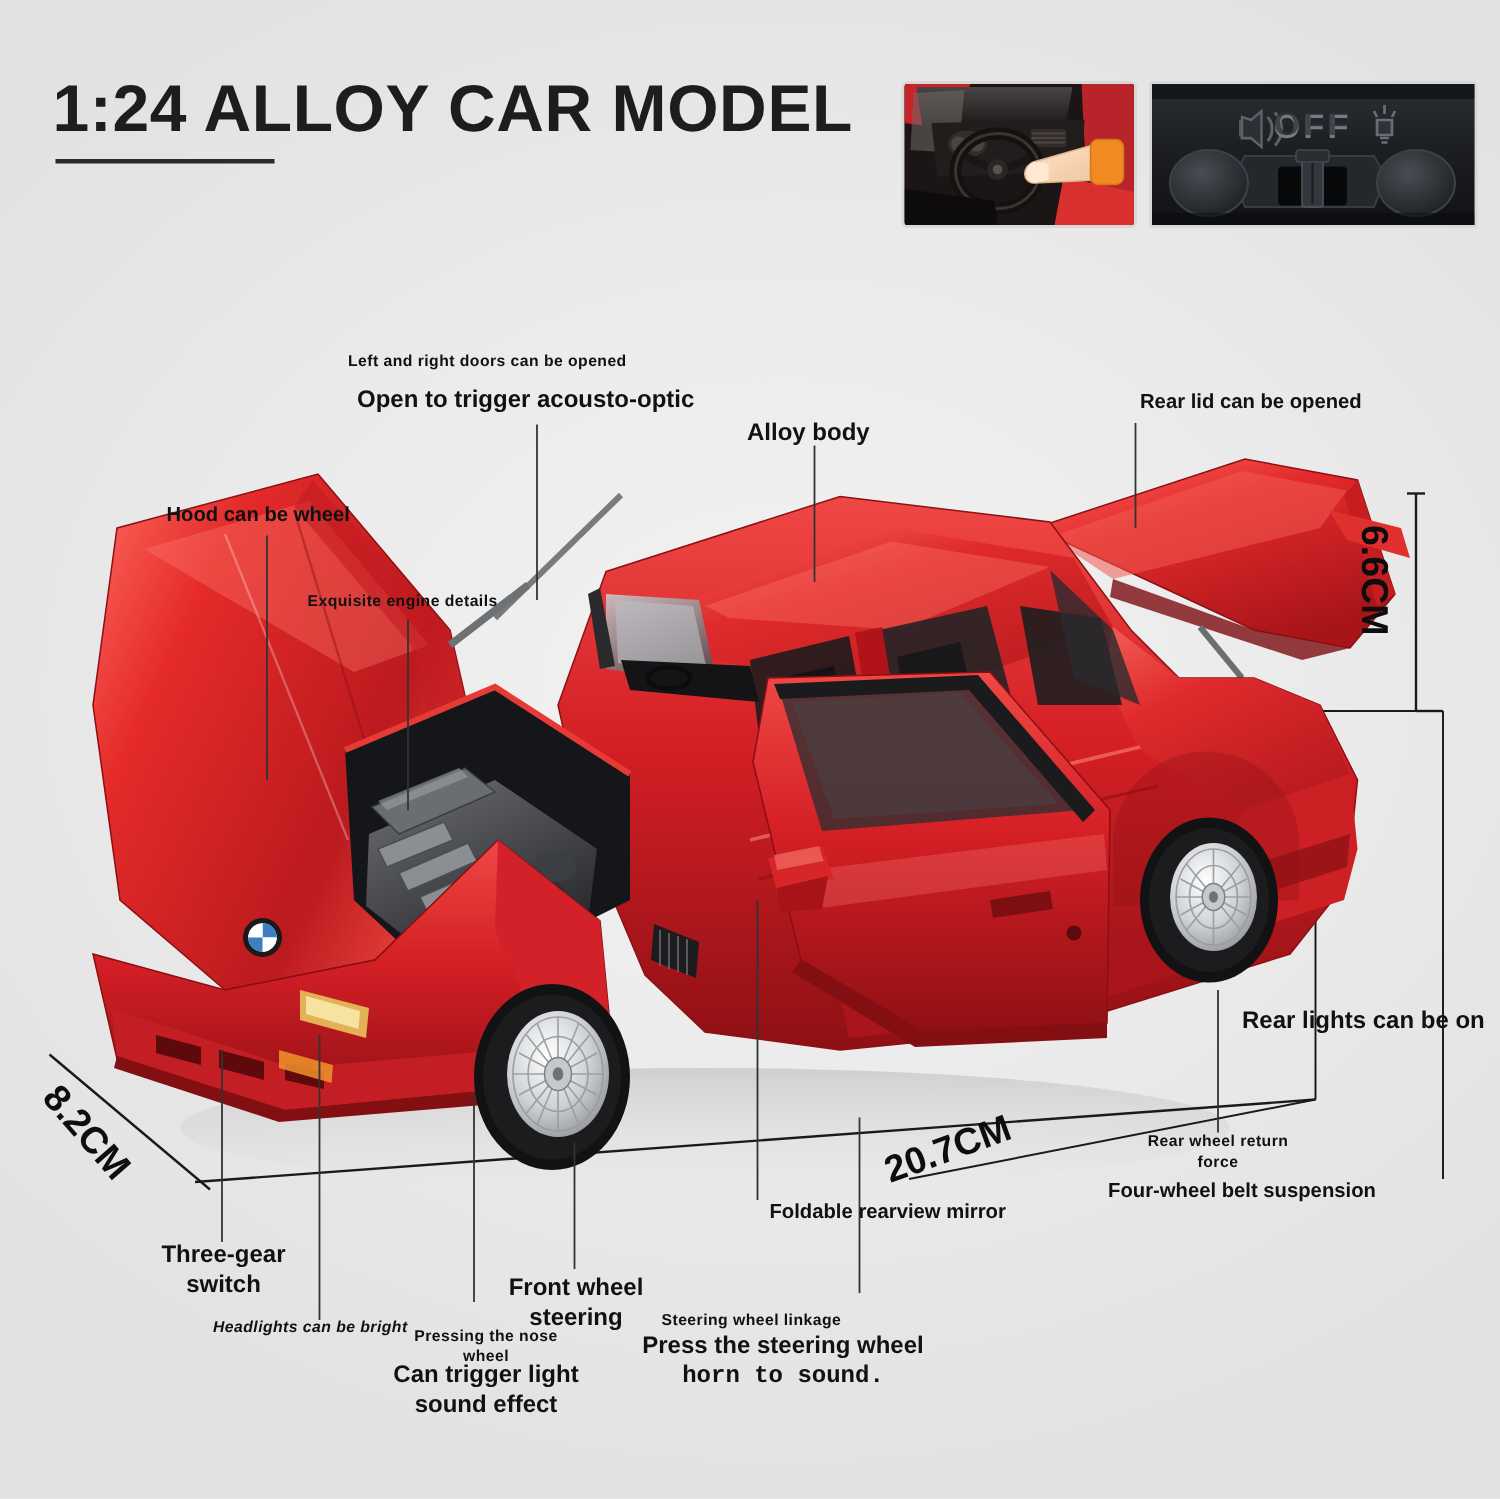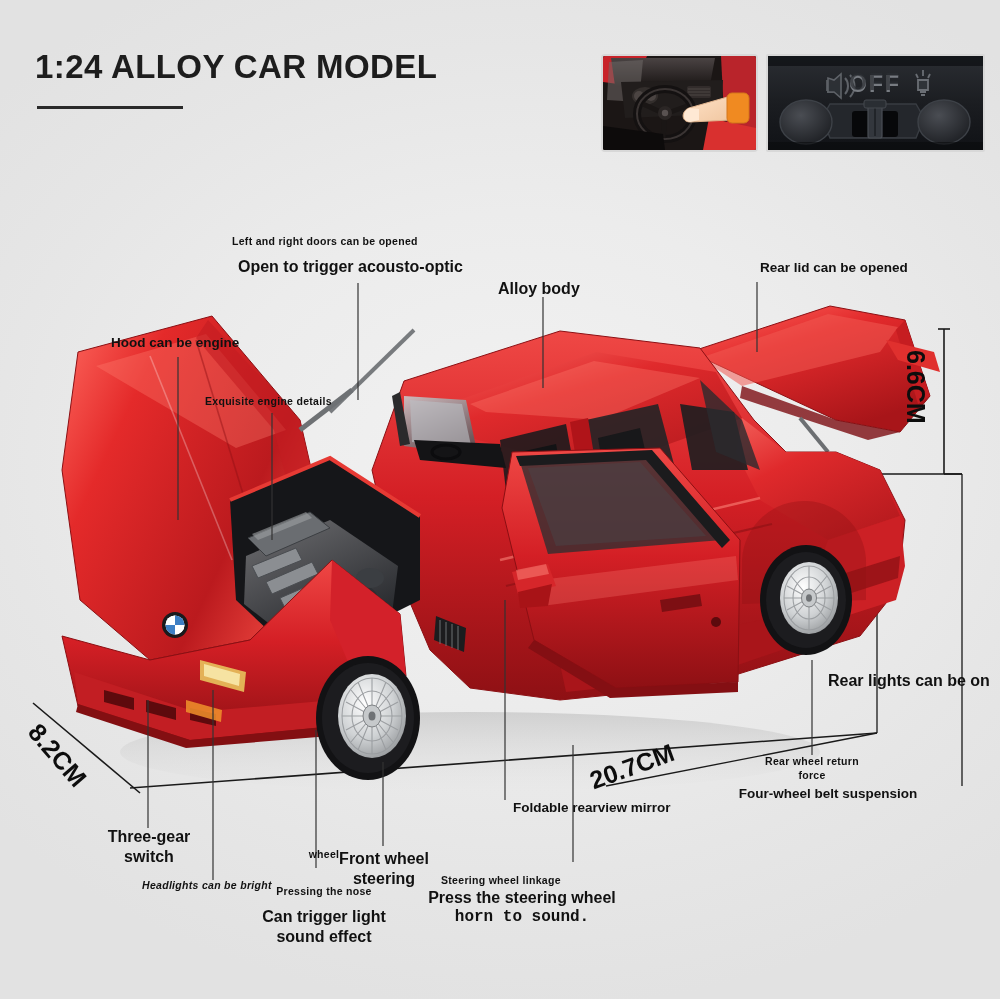--- a/index.html
+++ b/index.html
@@ -10,21 +10,21 @@
   }
   #page{
     position:relative;width:1000px;height:999px;
     background:
       radial-gradient(ellipse 70% 55% at 52% 46%, #f2f2f2 0%, #ececec 45%, #e6e6e6 75%, #e2e2e2 100%);
     overflow:hidden;
   }
   
   #title{
     position:absolute;left:35px;top:48px;
-    font-size:33px;font-weight:bold;letter-spacing:.4px;color:#1d1d1d;
+    font-size:44px;font-weight:bold;letter-spacing:.4px;color:#1d1d1d;
     white-space:nowrap;
   }
   #title-rule{
     position:absolute;left:37px;top:106px;width:146px;height:3px;background:#2a2a2a;
   }
   #subtitle{
     position:absolute;left:35px;top:137px;
     font-size:27px;font-weight:bold;color:#141414;white-space:nowrap;
   }
   
@@ -417,36 +417,36 @@
       <line x1="573" y1="745" x2="573" y2="862"></line>
 
       <line x1="812" y1="660" x2="812" y2="755"></line>
     </g>
   </svg>
 
   <div class="lbl small" style="left:232px;top:236px;">Left and right doors can be opened</div>
   <div class="lbl big" style="left:238px;top:258px;">Open to trigger acousto-optic</div>
   <div class="lbl big" style="left:498px;top:280px;">Alloy body</div>
   <div class="lbl mid" style="left:760px;top:260px;">Rear lid can be opened</div>
-  <div class="lbl mid" style="left:111px;top:335px;">Hood can be engine</div>
+  <div class="lbl mid" style="left:111px;top:335px;">Hood can be wheel</div>
   <div class="lbl small" style="left:205px;top:396px;">Exquisite engine details</div>
   <div class="lbl big" style="left:828px;top:672px;">Rear lights can be on</div>
 
   <div class="lbl small ctr" style="left:736px;top:756px;width:152px;">Rear wheel return</div>
   <div class="lbl small ctr" style="left:736px;top:770px;width:152px;">force</div>
   <div class="lbl mid ctr" style="left:728px;top:786px;width:200px;">Four-wheel belt suspension</div>
 
   <div class="lbl mid" style="left:513px;top:800px;">Foldable rearview mirror</div>
 
   <div class="lbl big ctr" style="left:84px;top:828px;width:130px;text-align:center;">Three-gear</div>
   <div class="lbl big ctr" style="left:84px;top:848px;width:130px;">switch</div>
   <div class="lbl small" style="left:142px;top:880px;font-style:italic;">Headlights can be bright</div>
 
   <div class="lbl small ctr" style="left:262px;top:886px;width:124px;">Pressing the nose</div>
-  <div class="lbl small ctr" style="left:262px;top:849px;width:124px;text-align:center;">wheel</div>
+  <div class="lbl small ctr" style="left:262px;top:899px;width:124px;text-align:center;">wheel</div>
   <div class="lbl big ctr" style="left:238px;top:908px;width:172px;">Can trigger light</div>
   <div class="lbl big ctr" style="left:238px;top:928px;width:172px;">sound effect</div>
 
   <div class="lbl big ctr" style="left:330px;top:850px;width:108px;">Front wheel</div>
   <div class="lbl big ctr" style="left:330px;top:870px;width:108px;">steering</div>
 
   <div class="lbl small" style="left:441px;top:875px;">Steering wheel linkage</div>
   <div class="lbl big ctr" style="left:404px;top:889px;width:236px;">Press the steering wheel</div>
   <div class="lbl big ctr" style="left:404px;top:909px;width:236px;font-family:Liberation Mono, monospace;">horn to sound.</div>
 

